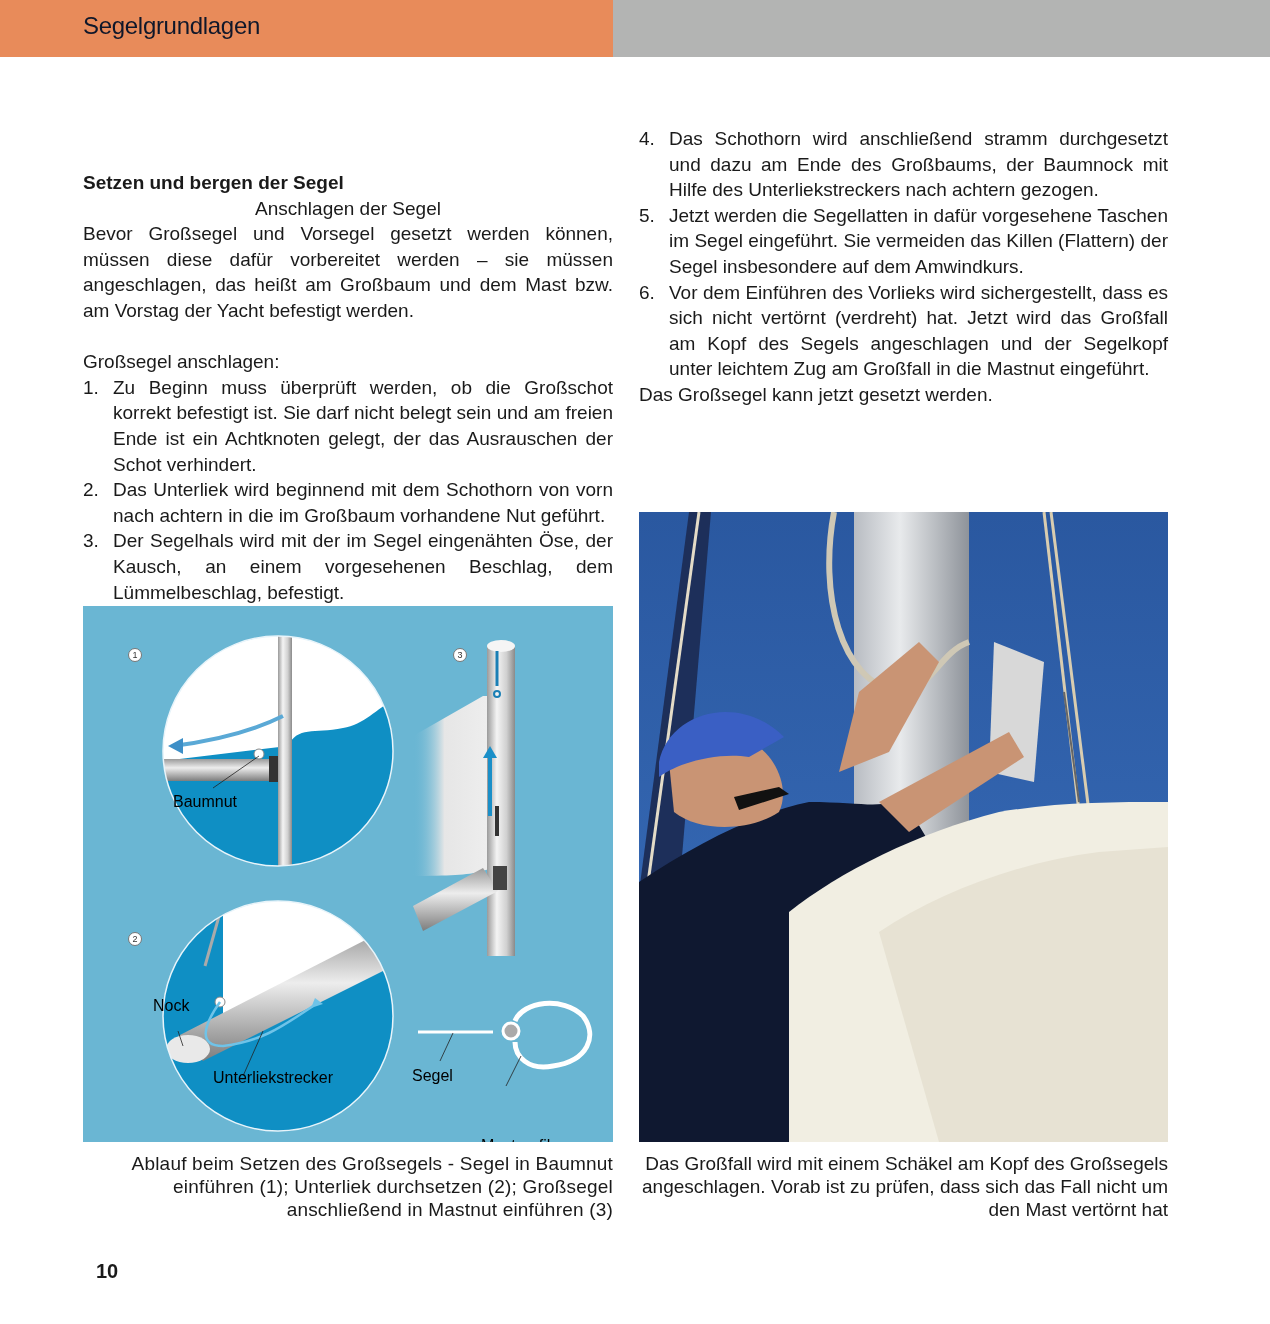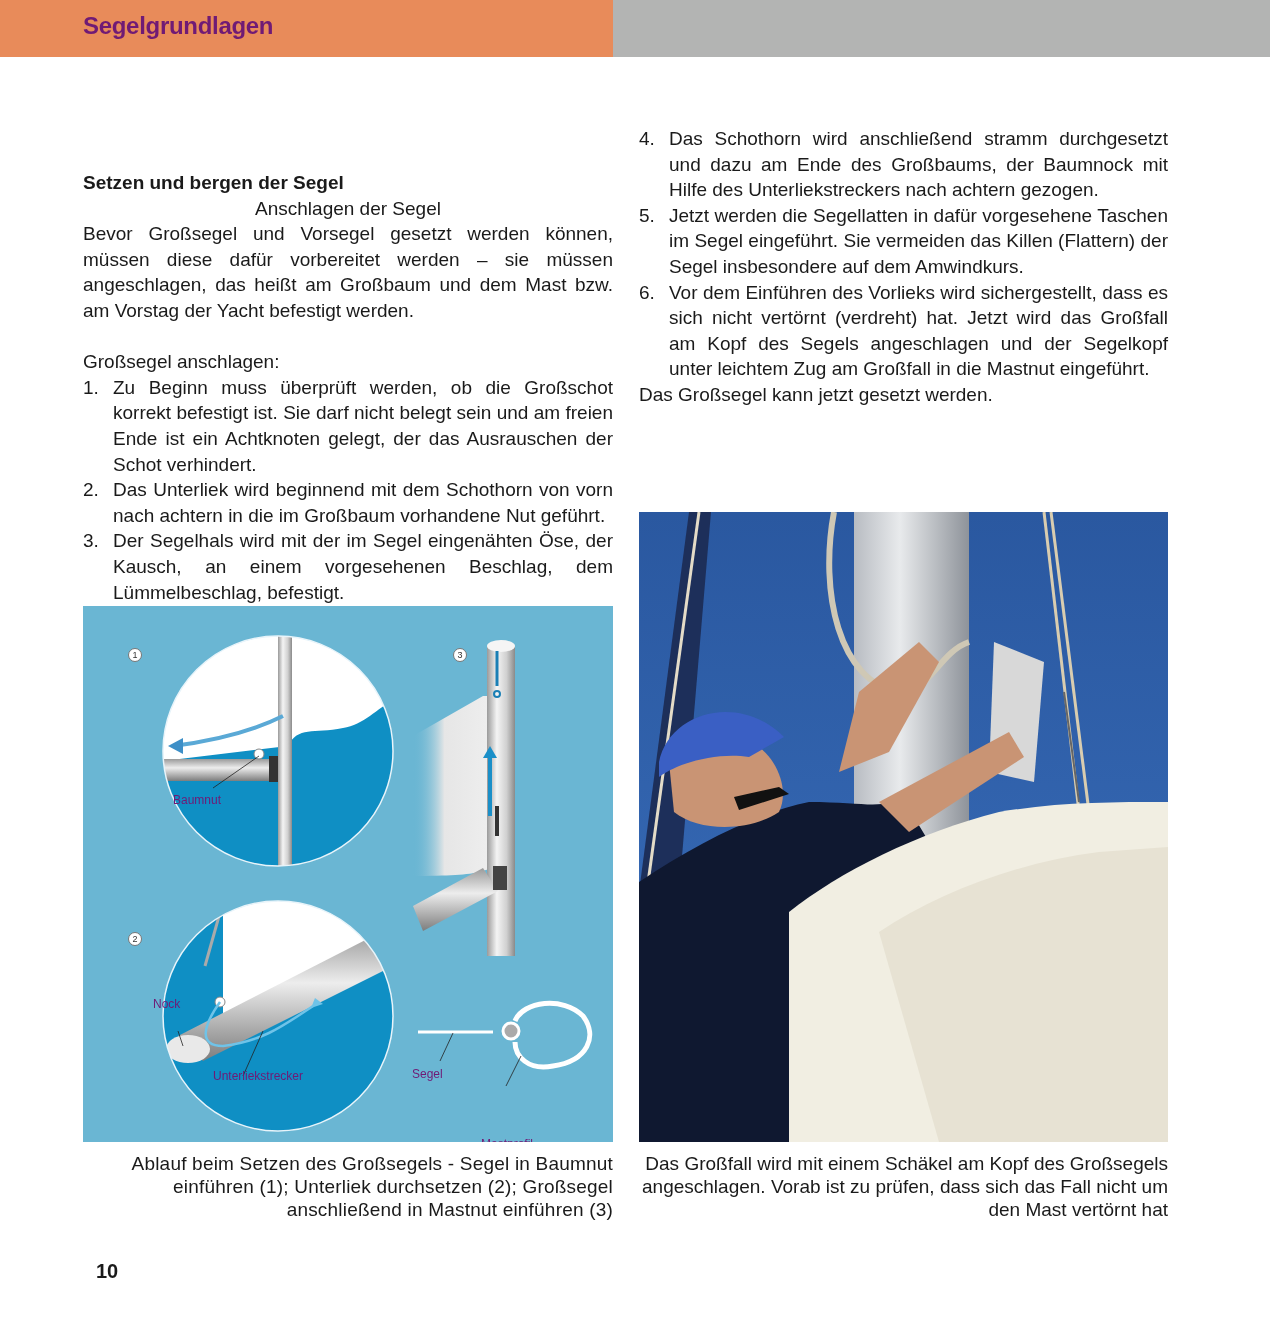--- a/index.html
+++ b/index.html
@@ -2,21 +2,21 @@
 <html><head>
   <meta charset="utf-8">
   <style>
     * { box-sizing: border-box; margin: 0; padding: 0; }
     html, body { width: 1270px; height: 1324px; background: #ffffff; overflow: hidden; }
     body { position: relative; font-family: "Liberation Sans", sans-serif; color: #1a1a1a; }
 
     .header { position: absolute; left: 0; top: 0; width: 1270px; height: 57px; }
     .header-orange { position: absolute; left: 0; top: 0; width: 613px; height: 57px; background: #e88b5a; }
     .header-gray { position: absolute; left: 613px; top: 0; width: 657px; height: 57px; background: #b3b4b3; }
-    .header-title { position: absolute; left: 83px; top: 12px; font-size: 24px; font-weight: bold; color: #701a75; letter-spacing: -0.3px; }
+    .header-title { position: absolute; left: 83px; top: 12px; font-size: 24px; font-weight: normal; color: #0f172a; letter-spacing: -0.3px; }
 
     .col { position: absolute; font-size: 19px; line-height: 25.6px; text-align: justify; }
     .col-left { left: 83px; top: 126px; width: 530px; }
     .col-right { left: 639px; top: 126px; width: 529px; }
 
     .h-bold { font-weight: bold; text-align: left; margin-top: 44px; }
     .h-italic { text-align: center; }
     .para { text-align: justify; text-align-last: left; }
     .gap { height: 25.6px; }
 
@@ -26,21 +26,21 @@
 
     .figure { position: absolute; left: 83px; top: 606px; width: 530px; height: 536px; background: #6ab6d3; overflow: hidden; }
     .photo { position: absolute; left: 639px; top: 512px; width: 529px; height: 630px; overflow: hidden; background: #2f5fa5; }
 
     .caption { position: absolute; font-size: 19px; line-height: 23px; text-align: right; }
     .caption-left { left: 83px; top: 1152px; width: 530px; letter-spacing: 0.2px; }
     .caption-right { left: 639px; top: 1152px; width: 529px; }
 
     .page-number { position: absolute; left: 83px; top: 1260px; font-size: 20px; font-weight: bold; margin-left: 13px; }
 
-    .diag-label { position: absolute; font-size: 12px; color: #701a75; }
+    .diag-label { position: absolute; font-size: 16px; color: #000000; }
     .badge { position: absolute; width: 14px; height: 14px; border-radius: 50%; background: #ffffff; border: 1px solid #777; font-size: 9px; line-height: 12px; text-align: center; color: #333; }
   </style>
 </head>
 <body>
 
 <div class="header">
   <div class="header-orange"></div>
   <div class="header-gray"></div>
   <div class="header-title">Segelgrundlagen</div>
 </div>

